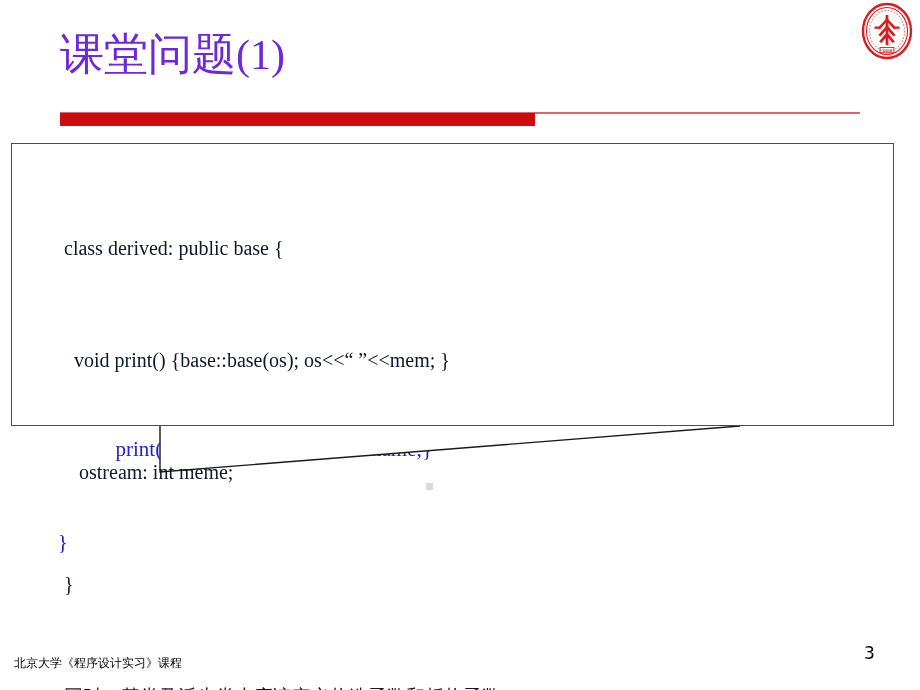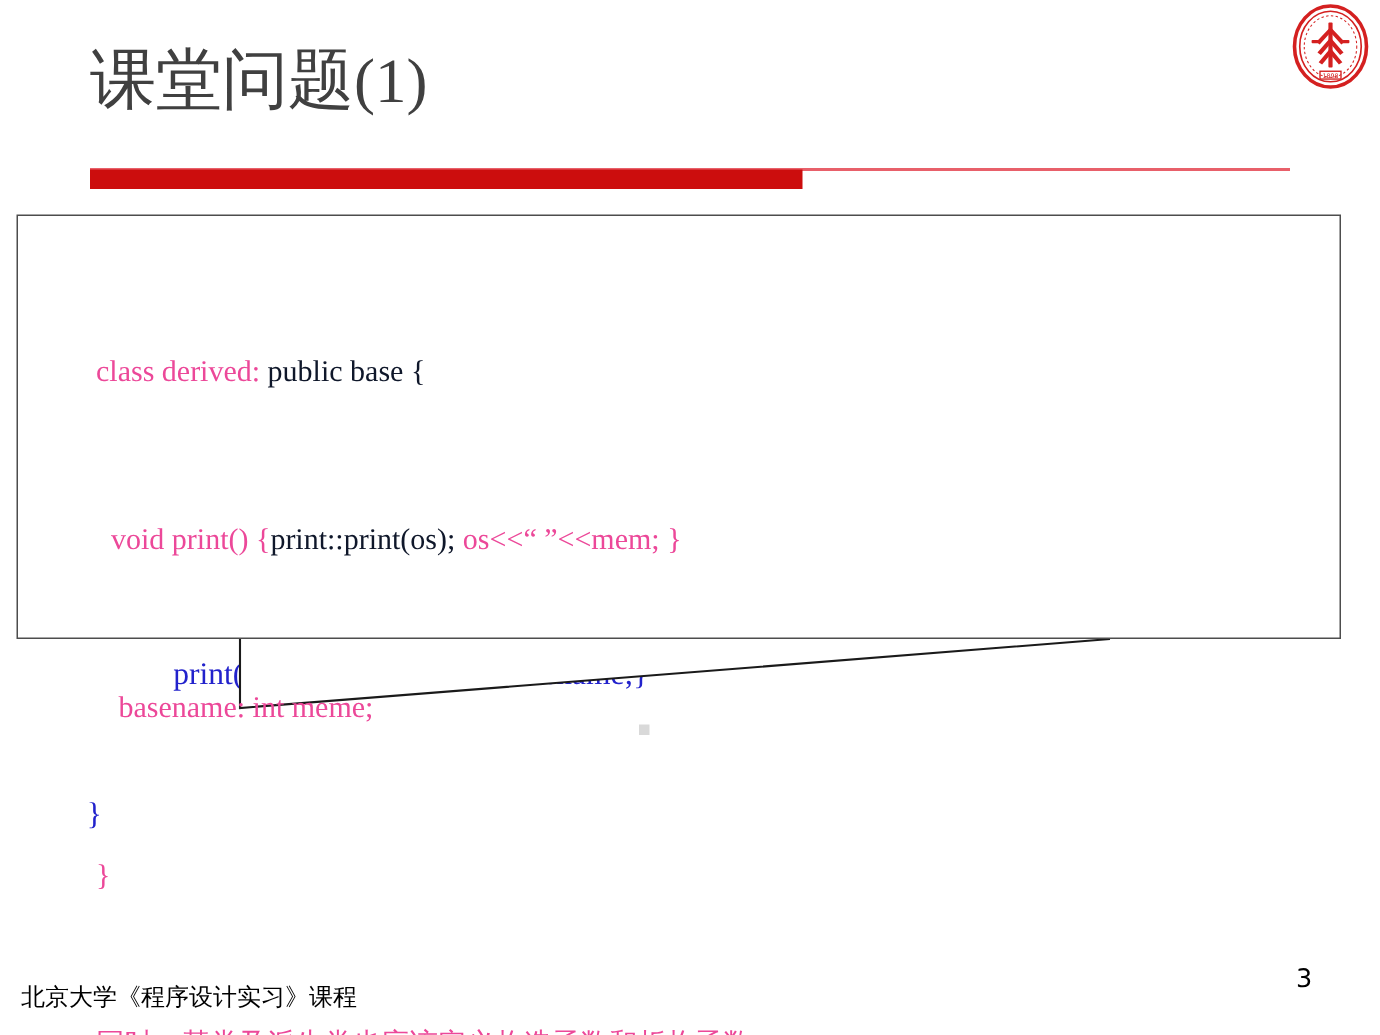--- a/index.html
+++ b/index.html
@@ -34,21 +34,21 @@
   }
 
   
   .slide-title {
     position: absolute;
     left: 60px;
     top: 26px;
     font-family: "DejaVu Sans", "Liberation Sans", sans-serif;
     font-size: 44px;
     line-height: 56px;
-    color: #404040;
+    color: #6d28d9;
     letter-spacing: 0px;
     white-space: nowrap;
   }
   .slide-title .paren {
     font-family: "Liberation Serif", "DejaVu Serif", serif;
     font-size: 42px;
   }
 
   
   .rule-thin {
@@ -105,42 +105,42 @@
   .code-lines {
     position: absolute;
     left: 52px;
     top: 6px;
     width: 820px;
     font-size: 20px;
     line-height: 28px;
     white-space: pre;
   }
   .code-lines .ln { display: block; height: 28px; }
-  .c-blue { color: #ec4899; }
+  .c-blue { color: #0f172a; }
   .c-red  { color: #0f172a; }
   .cn {
     font-family: "DejaVu Sans", "Liberation Sans", sans-serif;
     font-size: 19px;
   }
   .speck {
     position: absolute;
     left: 414px;
     top: 339px;
     width: 7px;
     height: 7px;
     background: #d9d9d9;
   }
 
   
   .footer-text {
     position: absolute;
     left: 14px;
     top: 655px;
     font-family: "DejaVu Sans", "Liberation Sans", sans-serif;
-    font-size: 16px;
+    font-size: 12px;
     color: #000000;
     white-space: nowrap;
   }
   .page-number {
     position: absolute;
     left: 864px;
     top: 643px;
     font-family: "DejaVu Sans", "Liberation Sans", sans-serif;
     font-size: 17px;
     color: #000000;
@@ -188,23 +188,23 @@
       <polygon points="20,0 20,72 600,26 600,0" fill="#ffffff" stroke="none"></polygon>
       <polyline points="20,0 20,72 600,26" fill="none" stroke="#1a1a1a" stroke-width="1.4"></polyline>
     </svg>
   </div>
 
   <div class="callout-box">
     <div class="code-lines">
 
       <span class="ln"><span class="c-blue">class derived: </span><span class="c-red">public base {</span></span>
 
-      <span class="ln"><span class="c-blue">  void print() {</span><span class="c-red">print::print(os); </span><span class="c-blue">os&lt;&lt;“ ”&lt;&lt;mem; }</span></span>
-
-      <span class="ln"><span class="c-blue">   basename: int meme;</span></span>
+      <span class="ln"><span class="c-blue">  void print() {</span><span class="c-red">base::base(os); </span><span class="c-blue">os&lt;&lt;“ ”&lt;&lt;mem; }</span></span>
+
+      <span class="ln"><span class="c-blue">   ostream: int meme;</span></span>
 
       <span class="ln"><span class="c-blue">}</span></span>
 
       <span class="ln"><span class="c-blue cn">同时，基类及派生类也应该定义构造函数和析构函数。</span></span>
 
       
 
       
 
       

